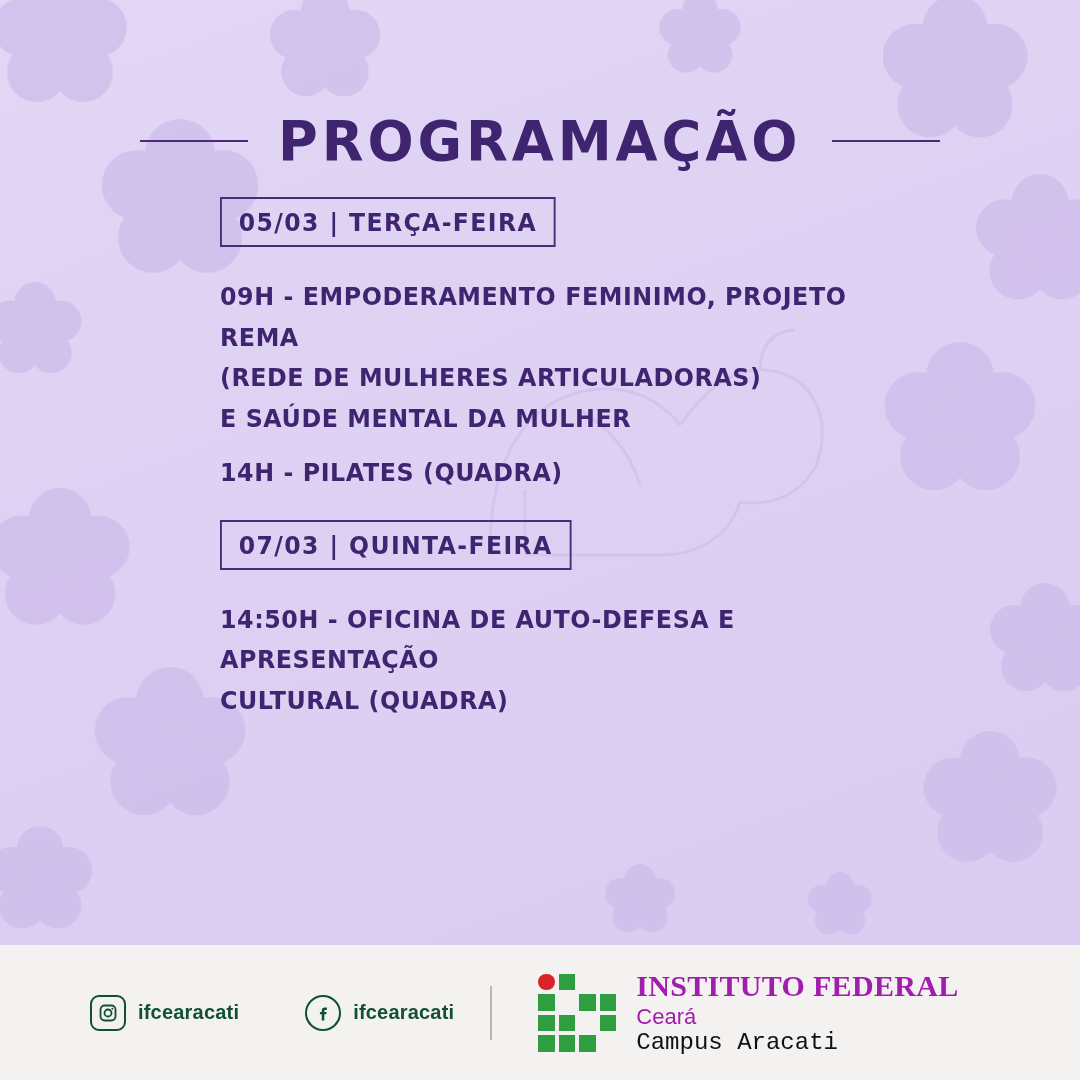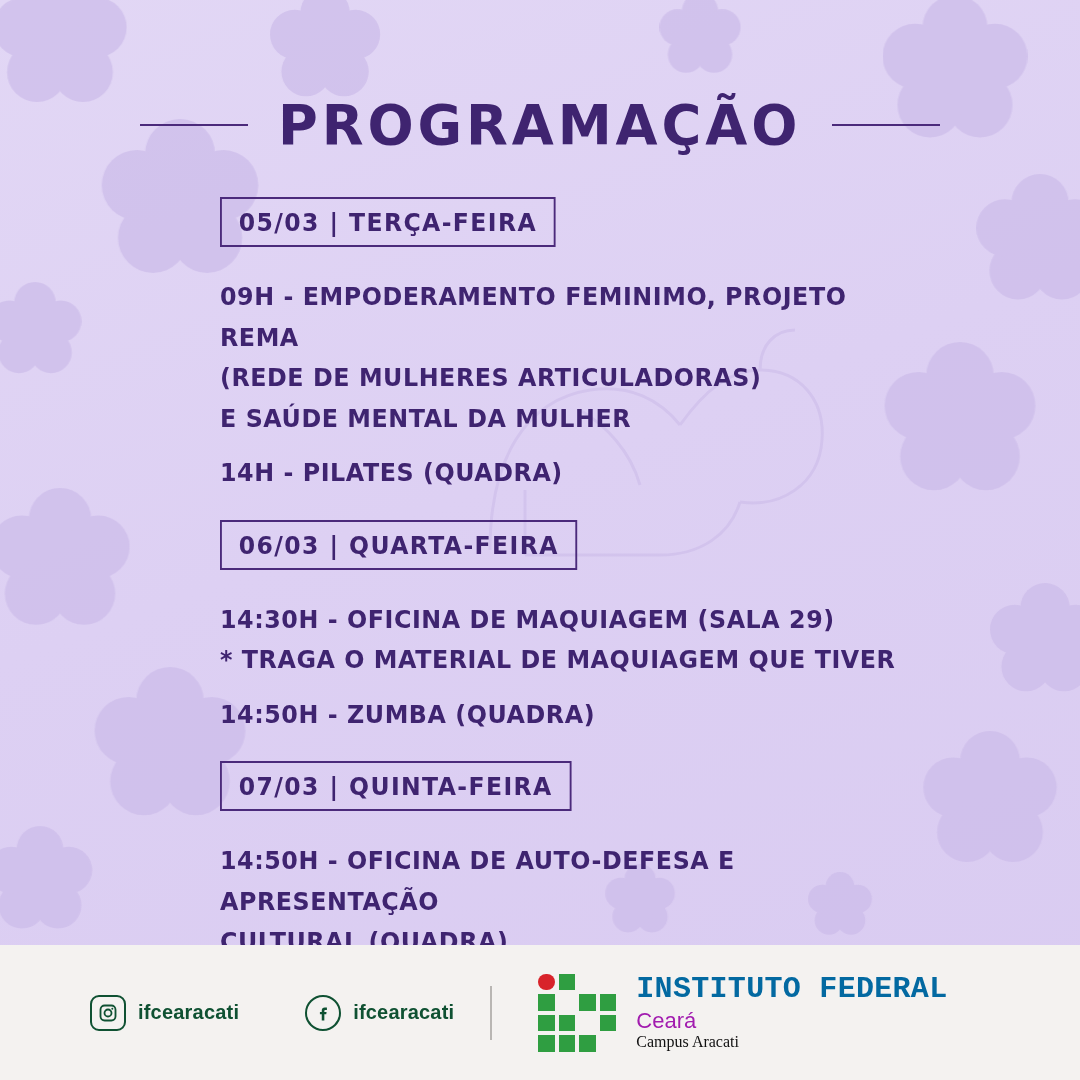--- a/index.html
+++ b/index.html
@@ -32,21 +32,21 @@
 
   
   .content {
     position: absolute;
     inset: 0;
     z-index: 5;
   }
 
   .title-row {
     position: absolute;
-    top: 92px;
+    top: 108px;
     left: 0;
     right: 0;
     display: flex;
     align-items: center;
     justify-content: center;
     gap: 22px;
   }
   .title-rule {
     width: 108px;
     height: 2px;
@@ -171,35 +171,35 @@
   }
   .brand-mark i.empty { background: transparent; }
   .brand-mark i.red { background: #d8232a; border-radius: 50%; }
   .brand-text {
     display: flex;
     flex-direction: column;
     justify-content: center;
     line-height: 1.05;
   }
   .brand-line1 {
-    font-family: Liberation Mono, monospace;
+    font-family: Liberation Serif, serif;
     font-weight: bold;
     font-size: 30px;
-    color: #0369a1;
+    color: #a21caf;
     letter-spacing: 0.3px;
   }
   .brand-line2 {
     font-family: "Liberation Sans", sans-serif;
     font-size: 22px;
     color: #a21caf;
     margin-top: 3px;
   }
   .brand-line3 {
-    font-family: Liberation Serif, serif;
-    font-size: 16px;
+    font-family: Liberation Mono, monospace;
+    font-size: 24px;
     color: #111;
     margin-top: 2px;
   }
 </style>
 </head>
 <body>
 
 <div class="poster">
 
   <div>
@@ -258,28 +258,20 @@
       <div class="day-block">
         <div class="day-badge">05/03  |  TERÇA-FEIRA</div>
         <div class="items">
           <p class="item">09H - EMPODERAMENTO FEMINIMO, PROJETO REMA
 (REDE DE MULHERES ARTICULADORAS)
 E SAÚDE MENTAL DA MULHER</p>
           <p class="item">14H - PILATES (QUADRA)</p>
         </div>
       </div>
 
-      <div class="day-block">
-        <div class="day-badge">06/03  |  QUARTA-FEIRA</div>
-        <div class="items">
-          <p class="item">14:30H - OFICINA DE MAQUIAGEM (SALA 29)
-* TRAGA O MATERIAL DE MAQUIAGEM QUE TIVER</p>
-          <p class="item">14:50H - ZUMBA (QUADRA)</p>
-        </div>
-      </div>
 
       <div class="day-block">
         <div class="day-badge">07/03  |  QUINTA-FEIRA</div>
         <div class="items">
           <p class="item">14:50H - OFICINA DE AUTO-DEFESA E  APRESENTAÇÃO
 CULTURAL (QUADRA)</p>
         </div>
       </div>
 
     </div>

